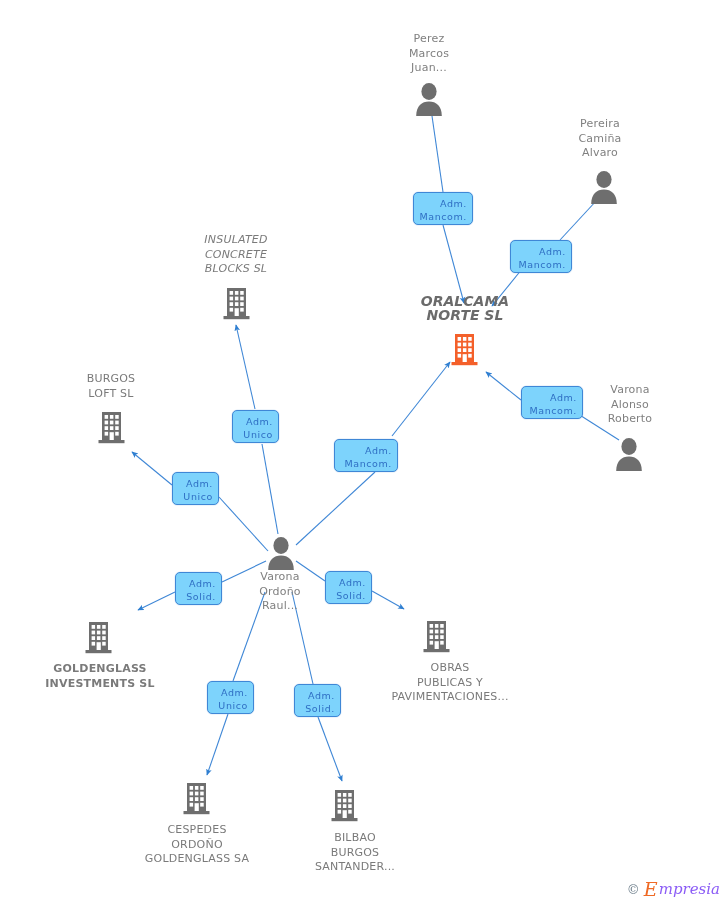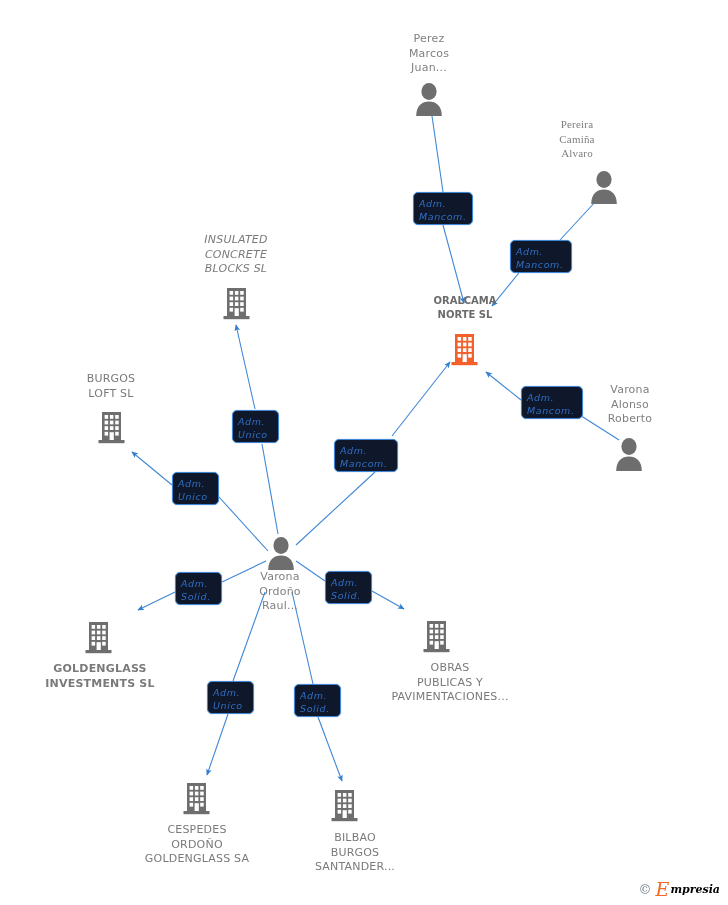--- a/index.html
+++ b/index.html
@@ -36,43 +36,43 @@
     line-height: 14.5px;
     white-space: pre-line;
     letter-spacing: 0.2px;
   }
   .node-label.company {
     color: #7a7a7a;
   }
   .node-label.focus {
     color: #6b6b6b;
     font-weight: bold;
-    font-size: 10px;
+    font-size: 14px;
     letter-spacing: 0px;
     line-height: 14px;
+    font-style: italic;
   }
   .node-icon {
     display: block;
     margin: 0 auto;
   }
   .rel-box {
     position: absolute;
     box-sizing: border-box;
-    background: #0f172a;
+    background: #7dd3fc;
     border: 1.3px solid #3f87d6;
     border-radius: 5px;
     color: #2f6fc4;
     font-size: 9.5px;
     line-height: 13px;
     letter-spacing: 0.6px;
-    text-align: left;
+    text-align: right;
     padding: 4px 5px 4px 5px;
     white-space: pre-line;
     box-shadow: 0 0 0 0.5px rgba(120,170,220,0.25);
-    font-style: italic;
   }
   #watermark {
     position: absolute;
     right: 8px;
     bottom: 6px;
     display: flex;
     align-items: center;
     gap: 4px;
   }
   .wm-c {
@@ -81,27 +81,26 @@
     font-family: "DejaVu Serif", serif;
   }
   .wm-e {
     color: #ef6a25;
     font-size: 19px;
     font-family: "DejaVu Serif", serif;
     font-style: italic;
     line-height: 1;
   }
   .wm-rest {
-    color: #000000;
-    font-size: 11px;
+    color: #8b5cf6;
+    font-size: 15px;
     font-family: "DejaVu Serif", serif;
     font-style: italic;
     line-height: 1;
     margin-left: -3px;
-    font-weight: bold;
   }
 </style>
 </head>
 <body>
 
 <div id="graph-canvas">
 
   <svg id="edge-layer" viewBox="0 0 728 905">
     <defs>
       <marker id="arrowhead" markerWidth="7" markerHeight="7" refX="5.4" refY="3" orient="auto" markerUnits="strokeWidth">
@@ -135,21 +134,21 @@
   <div class="node" style="left: 0px; top: 0px; width: 0px; height: 0px; pointer-events: none;">
     <div class="node-label" style="position: absolute; left: 392px; top: 32px; width: 74px; pointer-events: auto;">Perez
 Marcos
 Juan...</div>
     <span class="node-icon" style="position: absolute; left: 414px; top: 82px; pointer-events: auto;"><svg width="30" height="34" viewBox="0 0 30 34" xmlns="http://www.w3.org/2000/svg">
           <ellipse cx="15" cy="9.5" rx="7.6" ry="8.4" fill="#6e6e6e"></ellipse>
           <path d="M2.2 34 C2.2 24.2 7.8 19.6 15 19.6 C22.2 19.6 27.8 24.2 27.8 34 Z" fill="#6e6e6e"></path>
         </svg></span>
   </div>
   <div class="node" style="left: 0px; top: 0px; width: 0px; height: 0px; pointer-events: none;">
-    <div class="node-label" style="position: absolute; left: 538px; top: 117px; width: 78px; pointer-events: auto; font-family: Liberation Serif, serif;">Pereira
+    <div class="node-label" style="position: absolute; left: 561px; top: 117px; width: 78px; pointer-events: auto;">Pereira
 Camiña
 Alvaro</div>
     <span class="node-icon" style="position: absolute; left: 589px; top: 170px; pointer-events: auto;"><svg width="30" height="34" viewBox="0 0 30 34" xmlns="http://www.w3.org/2000/svg">
           <ellipse cx="15" cy="9.5" rx="7.6" ry="8.4" fill="#6e6e6e"></ellipse>
           <path d="M2.2 34 C2.2 24.2 7.8 19.6 15 19.6 C22.2 19.6 27.8 24.2 27.8 34 Z" fill="#6e6e6e"></path>
         </svg></span>
   </div>
   <div class="node" style="left: 0px; top: 0px; width: 0px; height: 0px; pointer-events: none;">
     <div class="node-label" style="position: absolute; left: 590px; top: 383px; width: 80px; pointer-events: auto;">Varona
 Alonso

